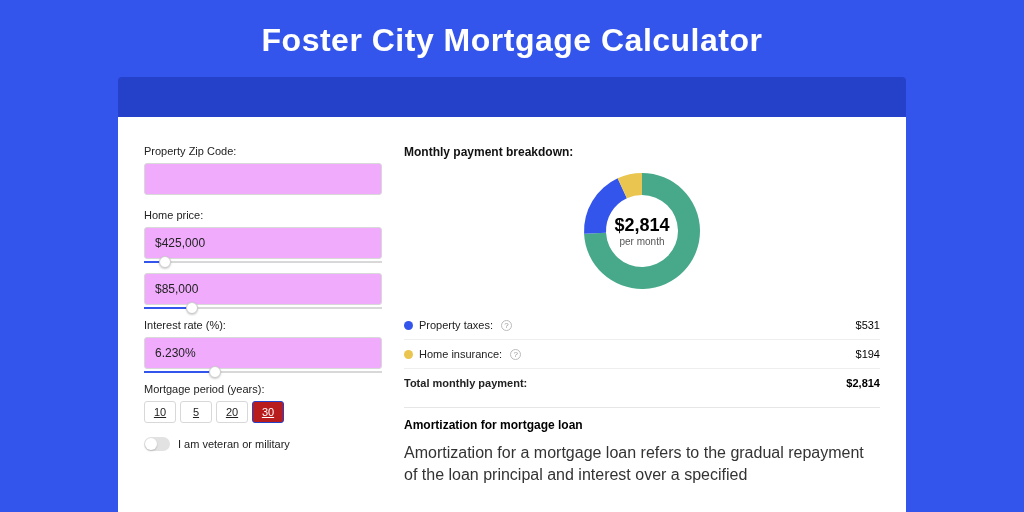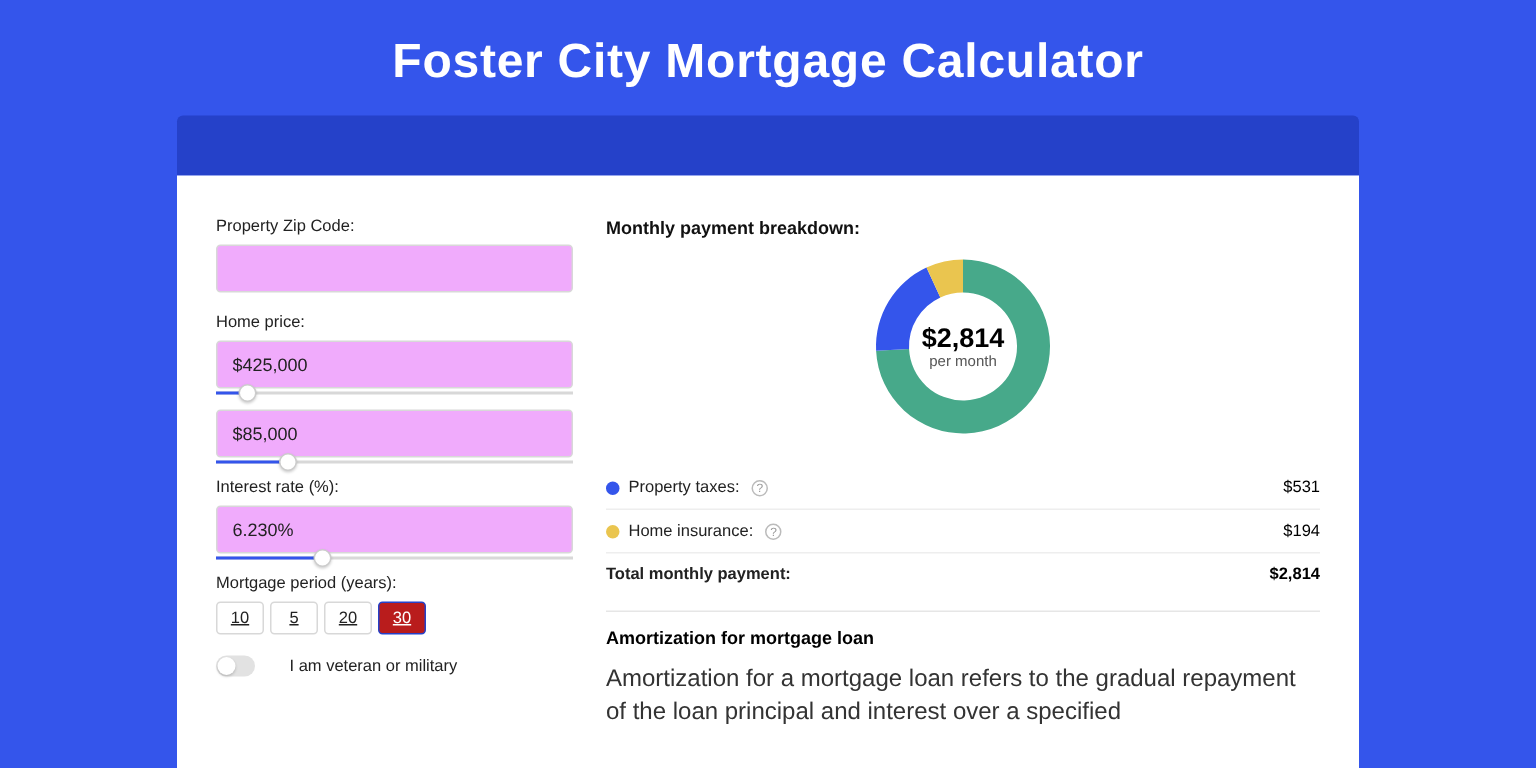--- a/index.html
+++ b/index.html
@@ -35,21 +35,21 @@
   .dp-row .field:last-child { flex: 1; }
 
   .periods { display: flex; gap: 4px; margin-top: 4px; }
   .period-btn {
     width: 32px; height: 22px; font-size: 11px; border: 1px solid #d8d8d8;
     border-radius: 3px; background: #fff; color: #222; display: flex;
     align-items: center; justify-content: center; cursor: pointer; text-decoration: underline;
   }
   .period-btn.sel { background: #b91c1c; color: #fff; border-color: #2541c9; }
 
-  .toggle-row { display: flex; align-items: center; gap: 23px; margin-top: 14px; }
+  .toggle-row { display: flex; align-items: center; gap: 8px; margin-top: 14px; }
   .toggle {
     width: 26px; height: 14px; background: #e2e2e2; border-radius: 7px; position: relative;
     cursor: pointer;
   }
   .toggle::after {
     content: ""; position: absolute; width: 12px; height: 12px; background: #fff;
     border-radius: 50%; top: 1px; left: 1px; box-shadow: 0 1px 2px rgba(0,0,0,.2);
   }
   .toggle-lbl { font-size: 11px; color: #222; }
 

